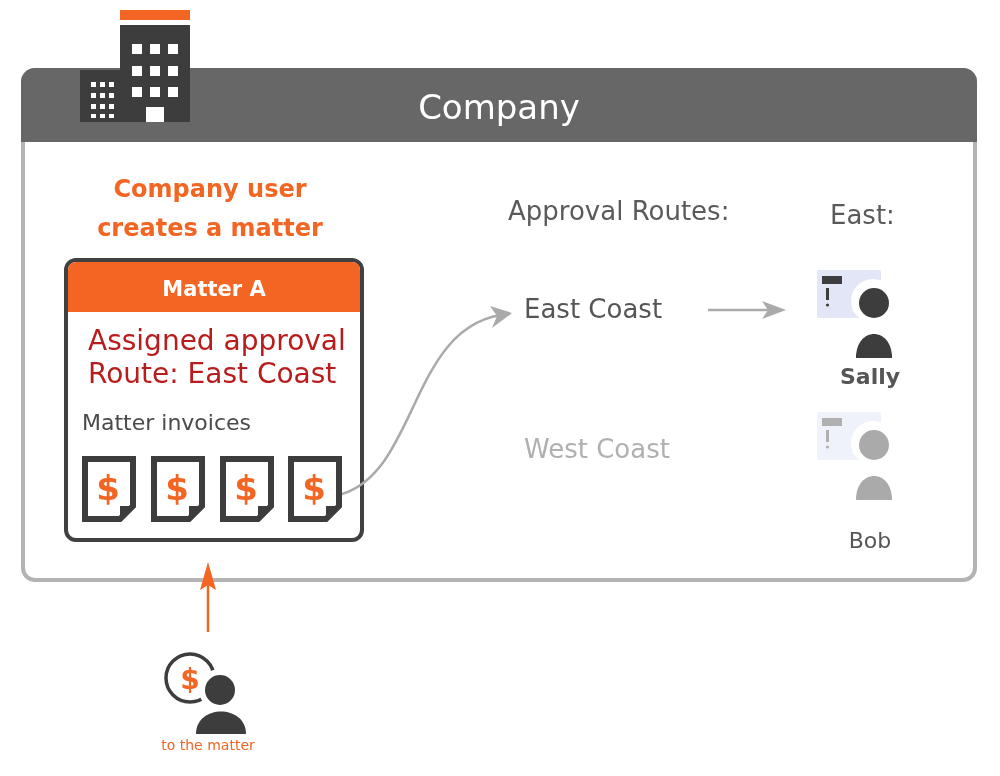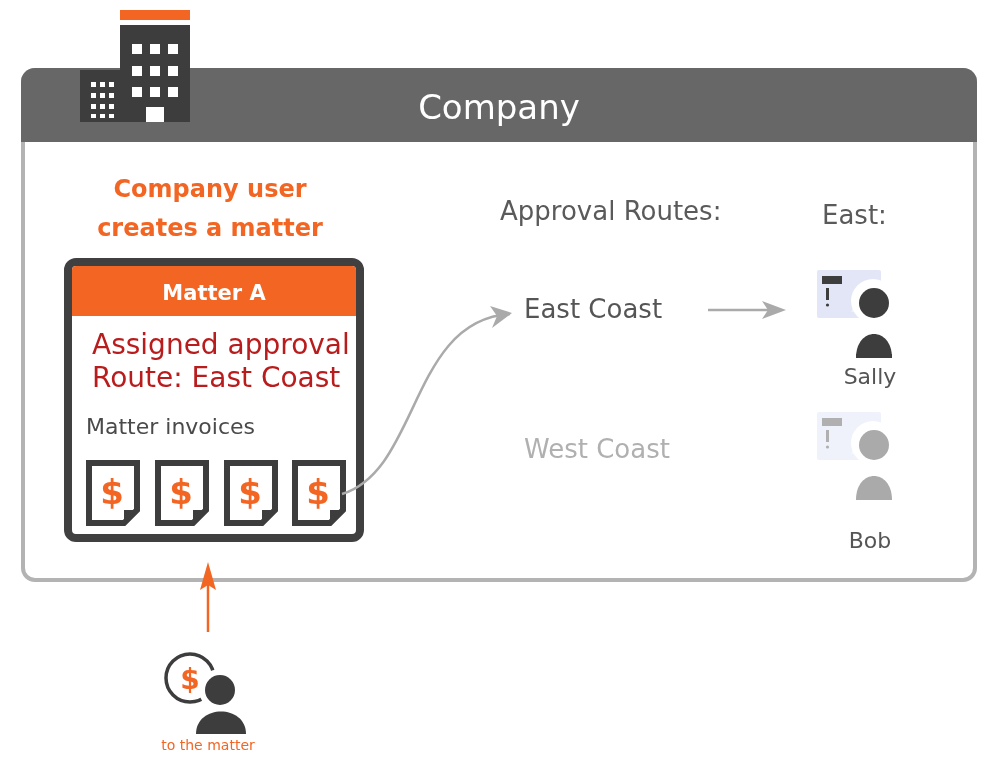--- a/index.html
+++ b/index.html
@@ -22,35 +22,35 @@
 
   .building { position: absolute; left: 80px; top: 10px; width: 112px; height: 112px; }
 
   .creates-label {
     position: absolute; left: 70px; top: 170px; width: 280px;
     text-align: center; color: #f26522; font-weight: bold; font-size: 24px; line-height: 39px;
   }
 
   .matter-card {
     position: absolute; left: 64px; top: 258px; width: 300px; height: 284px;
-    border: 8px solid #404040; border-radius: 12px; background: #fff; overflow: hidden;
+    border: 4px solid #404040; border-radius: 12px; background: #fff; overflow: hidden;
   }
   .matter-head {
     height: 50px; background: #f26522; color: #fff; text-align: center;
     font-weight: bold; font-size: 21px; line-height: 54px;
   }
   .matter-route {
     position: absolute; left: 20px; top: 62px; color: #b91c1c; font-size: 28px; line-height: 33px;
   }
   .matter-invoices-label {
     position: absolute; left: 14px; top: 148px; color: #4a4a4a; font-size: 22px;
   }
   .invoice { position: absolute; top: 194px; width: 54px; height: 66px; }
 
-  .section-label { position: absolute; color: #5a5a5a; font-size: 26px; }
+  .section-label { position: absolute; color: #5a5a5a; font-size: 26px; margin-left: 8px; }
   .route-label { position: absolute; font-size: 26px; }
   .route-east { left: 524px; top: 294px; color: #555555; }
   .route-west { left: 524px; top: 434px; color: #b0b0b0; }
 
   .acr { position: absolute; width: 110px; height: 120px; }
   .acr-name { position: absolute; width: 110px; text-align: center; font-size: 22px; color: #555; }
 
   .connector { position: absolute; left: 0; top: 0; width: 1000px; height: 776px; pointer-events: none; }
 
   .law-firm { position: absolute; left: 160px; top: 648px; width: 96px; height: 86px; }
@@ -145,21 +145,21 @@
   <line x1="208" y1="632" x2="208" y2="578" stroke="#f26522" stroke-width="2.5"></line>
   <path d="M208 562 L200 590 L208 585 L216 590 Z" fill="#f26522"></path>
 </svg>
 
 <div class="section-label" style="left:500px; top:196px;">Approval Routes:</div>
 <div class="route-label route-east">East Coast</div>
 <div class="route-label route-west">West Coast</div>
 
 <div class="section-label" style="left:822px; top:200px;">East:</div>
 
-<div class="acr" style="left:815px; top:268px;">
+<div class="acr" style="left:815px; top:268px;font-weight:bold;">
   <svg width="110" height="94" viewBox="0 0 110 94">
     <rect x="2" y="2" width="64" height="48" rx="2" fill="#e3e6f7"></rect>
     <rect x="7" y="8" width="20" height="8" fill="#3d3d3d"></rect>
     <rect x="11" y="20" width="3" height="12" fill="#3d3d3d"></rect>
     <circle cx="12.5" cy="37" r="1.6" fill="#3d3d3d"></circle>
     <path d="M38 40 C38 22, 60 22, 60 40 L62 44 H36 Z" fill="#eef0fa"></path>
     <circle cx="58" cy="33" r="22" fill="#ffffff"></circle>
     <circle cx="59" cy="35" r="15" fill="#3d3d3d"></circle>
     <path d="M41 90 C41 58, 77 58, 77 90 Z" fill="#3d3d3d"></path>
     <rect x="41" y="86" width="36" height="4" fill="#3d3d3d"></rect>

